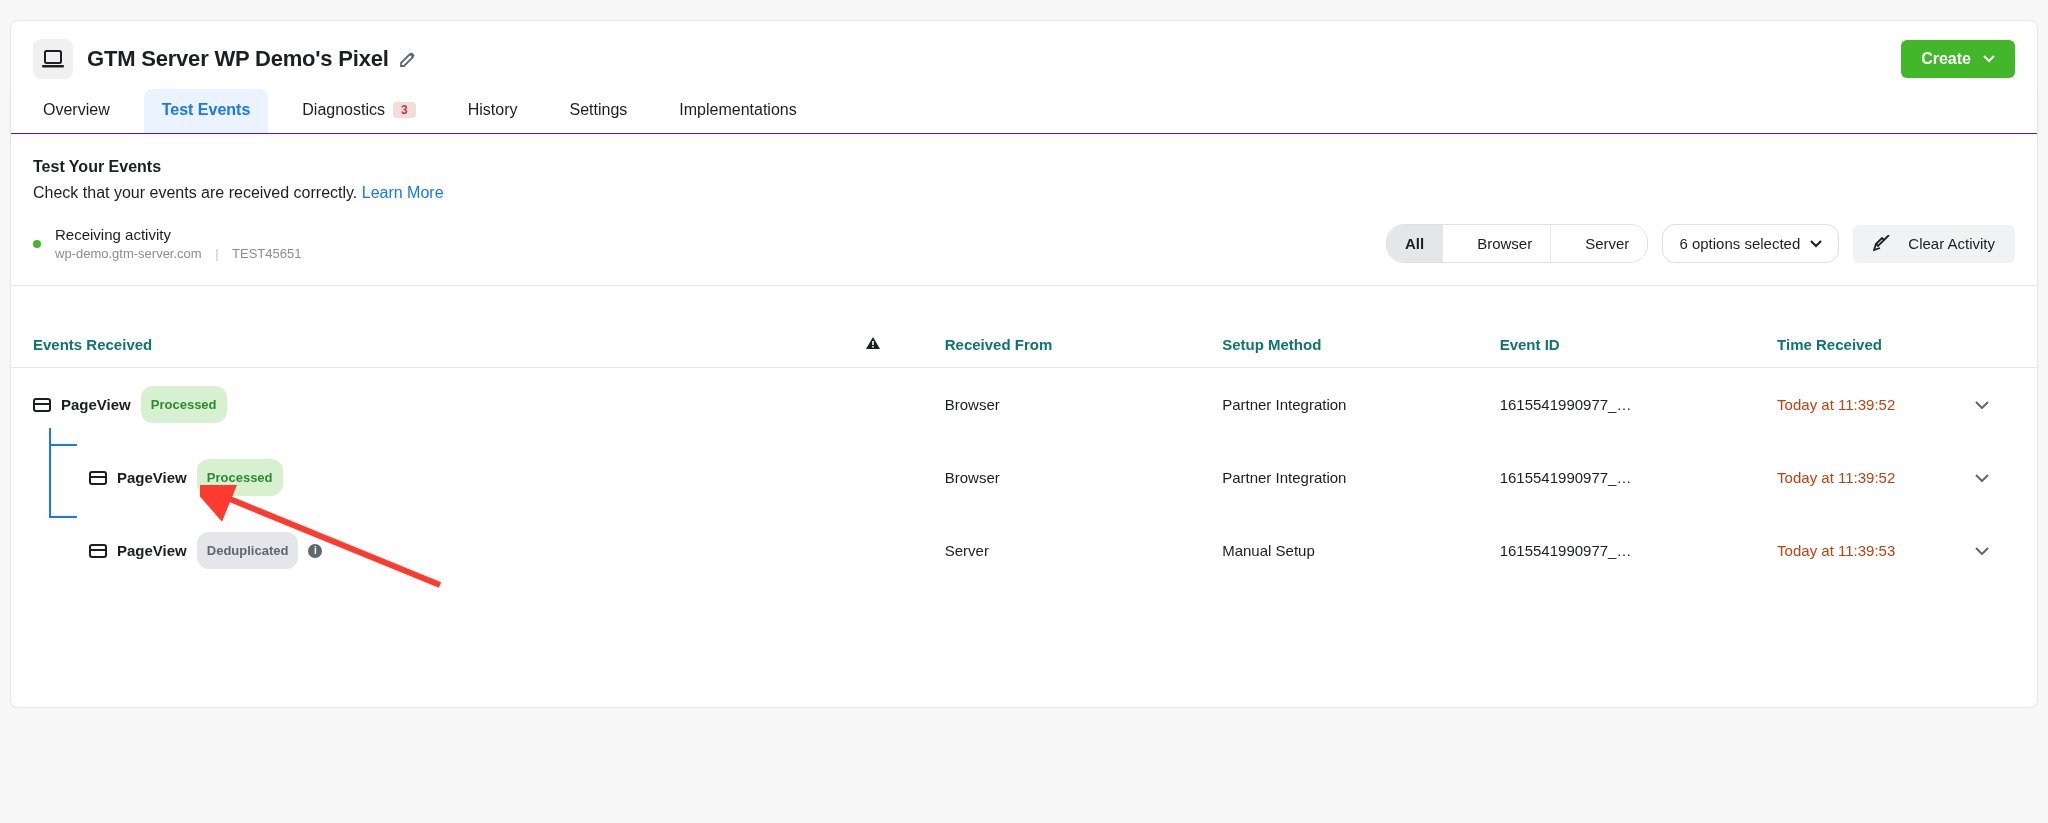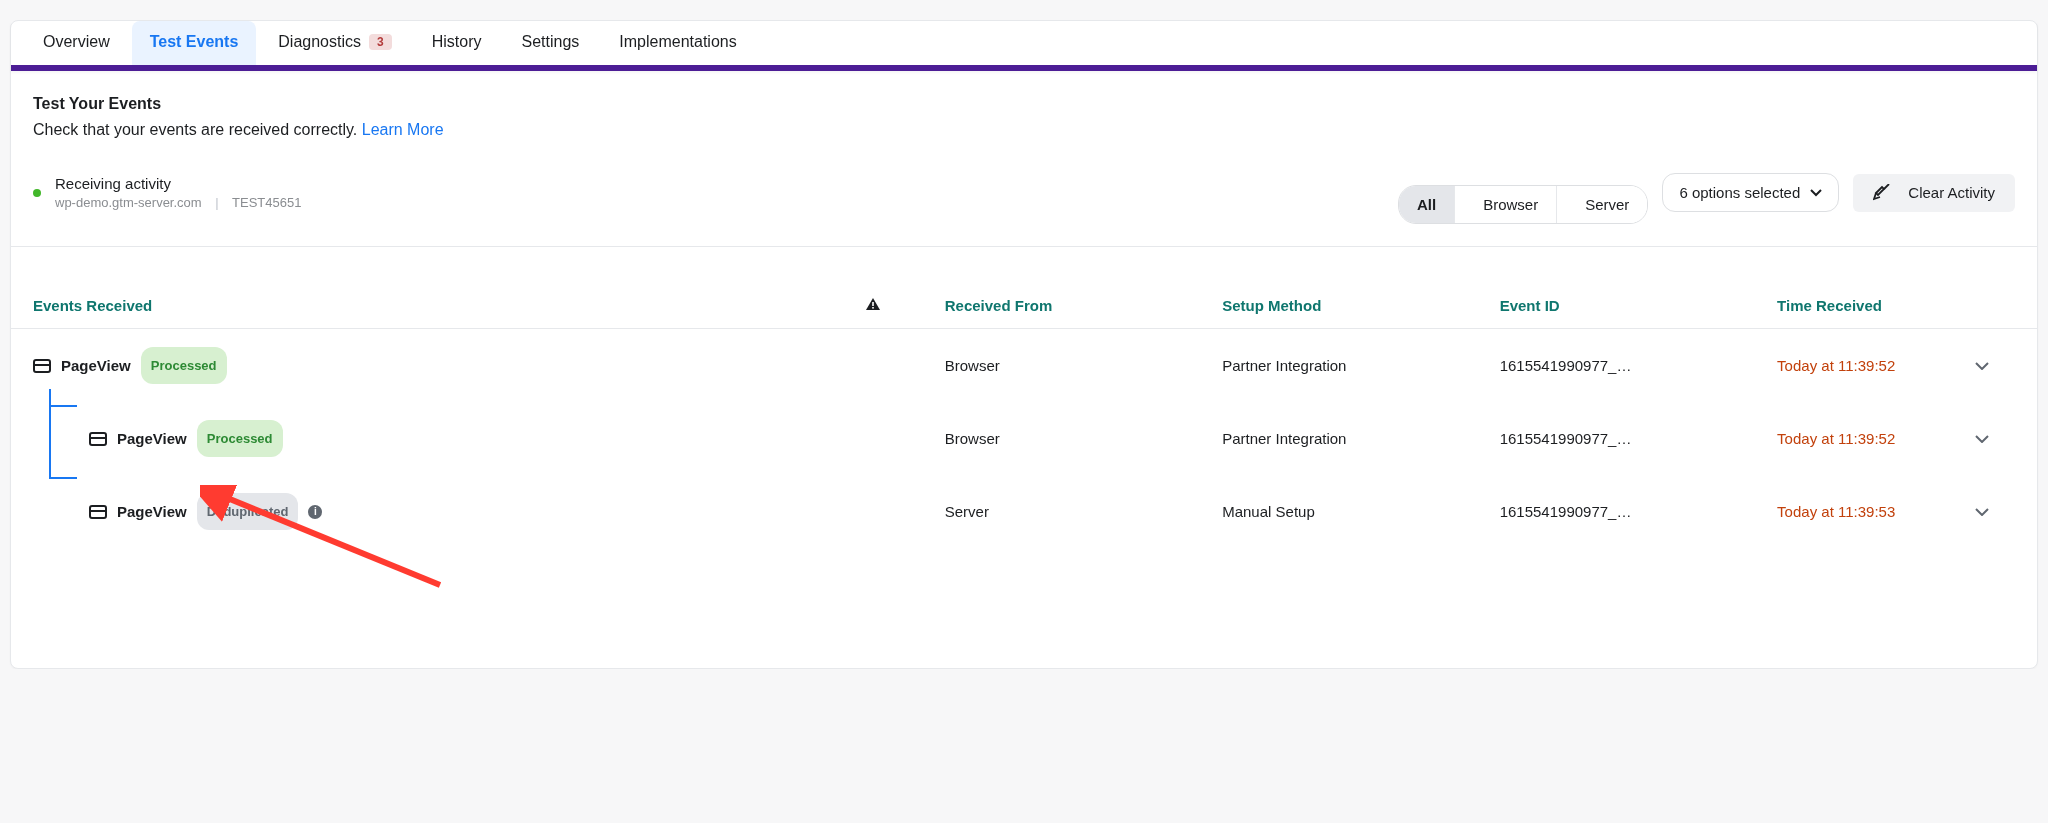--- a/index.html
+++ b/index.html
@@ -5,34 +5,34 @@
   * { box-sizing: border-box; margin: 0; padding: 0; }
   html, body { font-family: -apple-system, BlinkMacSystemFont, "Segoe UI", Helvetica, Arial, sans-serif; color: #1c1e21; background: #f7f7f8; font-size: 15px; }
   .page { padding: 20px 10px 0 10px; }
   .card { background: #fff; border-radius: 8px; border: 1px solid #e6e8eb; box-shadow: 0 1px 2px rgba(0,0,0,0.03); }
   .header-row { display: flex; align-items: center; padding: 18px 22px 10px 22px; }
   .laptop-box { width: 40px; height: 40px; background: #f0f0f1; border-radius: 8px; display: flex; align-items: center; justify-content: center; margin-right: 14px; }
   .title { font-size: 22px; font-weight: 700; letter-spacing: -0.2px; }
   .edit-icon { margin-left: 10px; color: #606770; cursor: pointer; }
   .flex-spacer { flex: 1; }
   .create-btn { background: #42b72a; color: #fff; font-weight: 700; font-size: 16px; border: none; border-radius: 6px; padding: 10px 20px; display: flex; align-items: center; gap: 12px; cursor: pointer; }
-  .tabs { display: flex; gap: 4px; padding: 0 14px; border-bottom: 6px solid #4c1d95; box-shadow: 0 2px 3px rgba(0,0,0,0.04); }
+  .tabs { display: flex; gap: 16px; padding: 0 14px; border-bottom: 1px solid #4c1d95; box-shadow: 0 2px 3px rgba(0,0,0,0.04); }
   .tab { padding: 12px 18px 14px 18px; font-size: 16px; color: #1c1e21; cursor: pointer; display: flex; align-items: center; gap: 8px; border-radius: 8px 8px 0 0;}
   .tab.active { color: #1877f2; font-weight: 700; background: #eaf3ff; }
   .tab-badge { background: #f3dcdc; color: #b23a3a; font-weight: 700; font-size: 12px; border-radius: 4px; padding: 1px 8px; }
   .section { padding: 24px 22px 0 22px; }
   .section-title { font-size: 16px; font-weight: 700; margin-bottom: 8px; }
   .section-sub { font-size: 16px; color: #1c1e21; }
   .link { color: #1877f2; cursor: pointer; }
   .status-row { display: flex; align-items: center; padding: 22px 22px 22px 22px; }
   .dot { width: 8px; height: 8px; background: #42b72a; border-radius: 50%; margin-right: 14px; }
   .status-text { font-size: 15px; }
   .status-sub { color: #8a8d91; font-size: 13px; margin-top: 3px; }
   .sep { color: #c0c4cc; margin: 0 10px; }
-  .filter-group { display: flex; gap: 10px; border: 1px solid #dddfe2; border-radius: 18px; overflow: hidden; margin-top: 24px; }
+  .filter-group { display: flex; gap: 16px; border: 1px solid #dddfe2; border-radius: 18px; overflow: hidden; }
   .filter-btn { background: #fff; border: none; padding: 10px 18px; font-size: 15px; cursor: pointer; border-right: 1px solid #e6e8eb; color:#1c1e21; }
   .filter-btn:last-child { border-right: none; }
   .filter-btn.active { background: #e4e6ea; font-weight: 600; }
   .options-select { display: flex; align-items: center; gap: 10px; border: 1px solid #dddfe2; border-radius: 13px; padding: 10px 16px; margin-left: 14px; cursor: pointer; background:#fff; font-size:15px;}
   .clear-btn { display: flex; align-items: center; gap: 17px; border: none; background: #f1f2f4; border-radius: 6px; padding: 10px 20px; margin-left: 14px; cursor: pointer; font-size: 15px; color:#1c1e21; }
   .table { width: 100%; }
   .thead { display: grid; grid-template-columns: 42% 4% 14% 14% 14% 12%; padding: 14px 22px; border-top: 1px solid #e6e8eb; border-bottom: 1px solid #e6e8eb; font-size: 15px; font-weight:700;}
   .th { color: #0f766e; margin-top: 36px; }
   .tbody { padding: 0 22px; position:relative; }
   .row { display: grid; grid-template-columns: 42% 4% 14% 14% 14% 10% 2%; align-items: center; padding: 18px 0; font-size: 15px; }
@@ -54,20 +54,42 @@
   .window-icon::before { content:""; position:absolute; top:3px; left:0; right:0; height:2px; background:#1c1e21;}
   svg { display:block; }
   .arrow-annotation { position:absolute; left:200px; top:485px; pointer-events:none; }
 </style>
 </head>
 <body>
 
 <div class="page">
   <div class="card">
 
+    <div class="header-row">
+      <div class="laptop-box">
+        <svg width="22" height="18" viewBox="0 0 22 18">
+          <rect x="3" y="1" width="16" height="12" rx="1.5" fill="none" stroke="#1c1e21" stroke-width="2"></rect>
+          <rect x="0" y="15" width="22" height="2.5" rx="1" fill="#1c1e21"></rect>
+        </svg>
+      </div>
+      <div class="title">GTM Server WP Demo's Pixel</div>
+      <div class="edit-icon">
+        <svg width="18" height="18" viewBox="0 0 18 18">
+          <path d="M2 13 L11 4 L14 7 L5 16 L2 16 Z" fill="none" stroke="#606770" stroke-width="1.8"></path>
+          <path d="M12 3 L15 6" stroke="#606770" stroke-width="1.8"></path>
+        </svg>
+      </div>
+      <div class="flex-spacer"></div>
+      <button class="create-btn">
+        <span>Create</span>
+        <svg width="12" height="8" viewBox="0 0 12 8">
+            <path d="M1 1 L6 6 L11 1" fill="none" stroke="#fff" stroke-width="2"></path>
+          </svg>
+      </button>
+    </div>
 
     <div class="tabs">
       <div class="tab">
           <span>Overview</span>
         </div>
       <div class="tab active">
           <span>Test Events</span>
         </div>
       <div class="tab">
         <span>Diagnostics</span>

